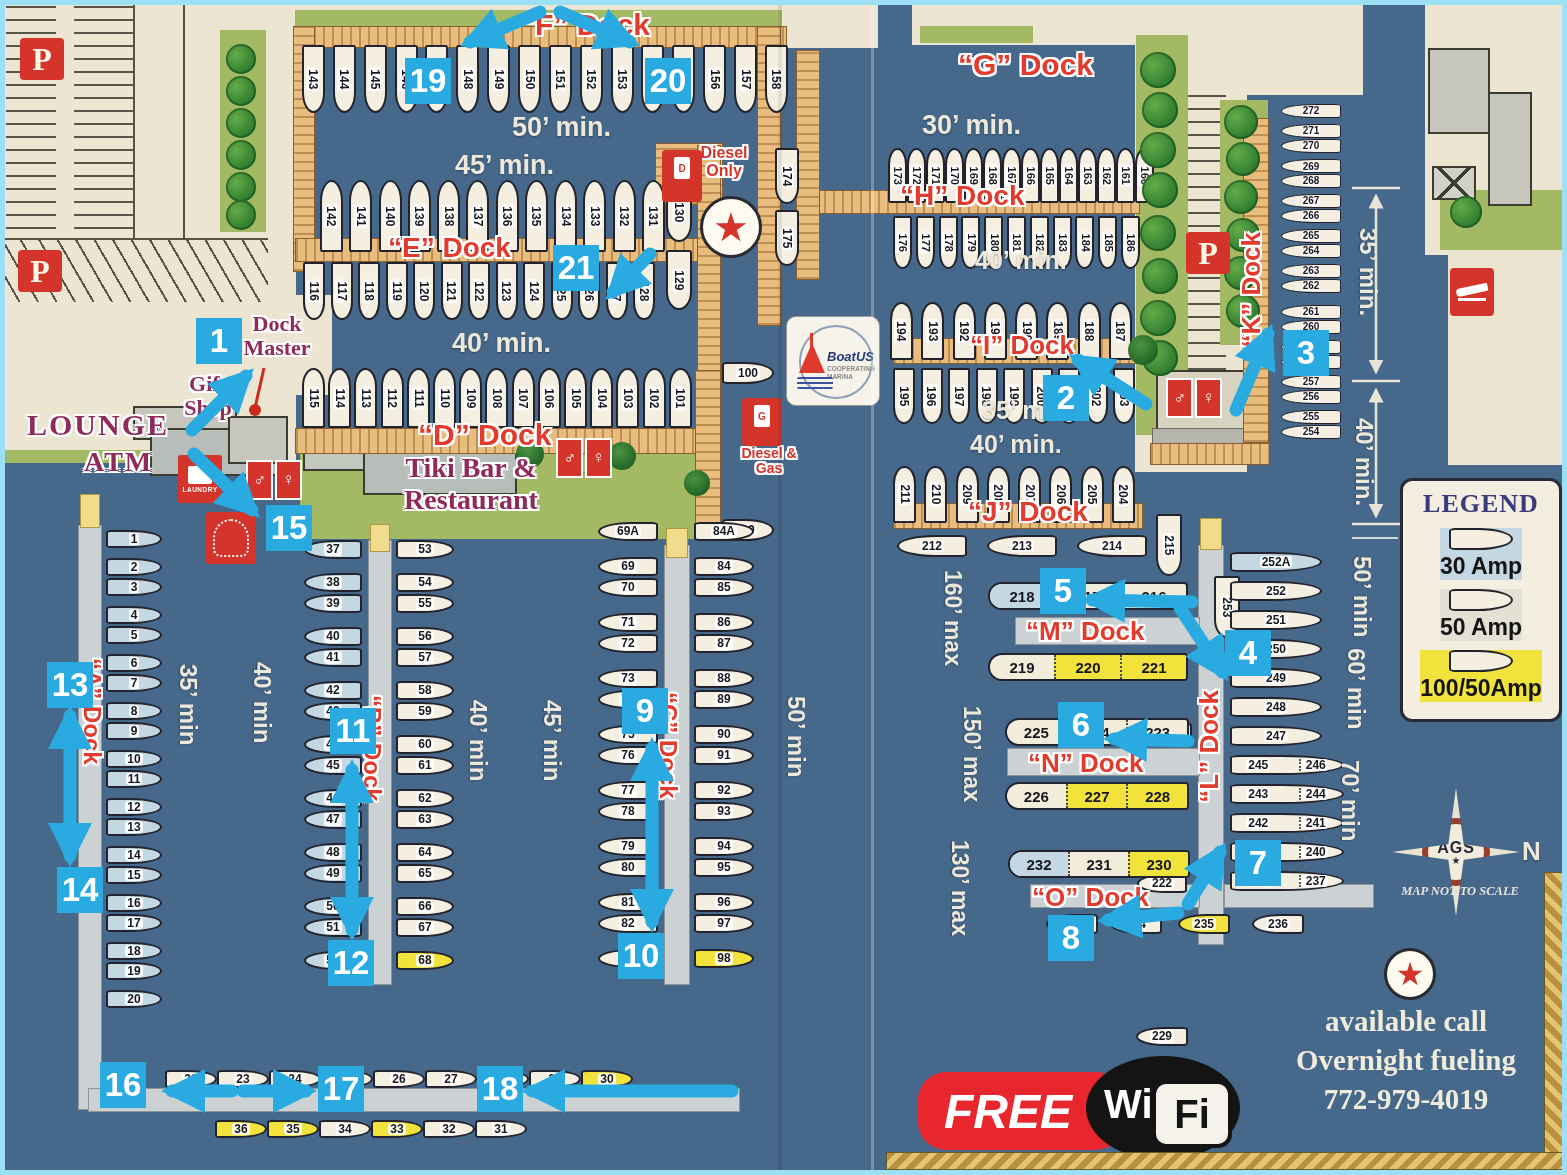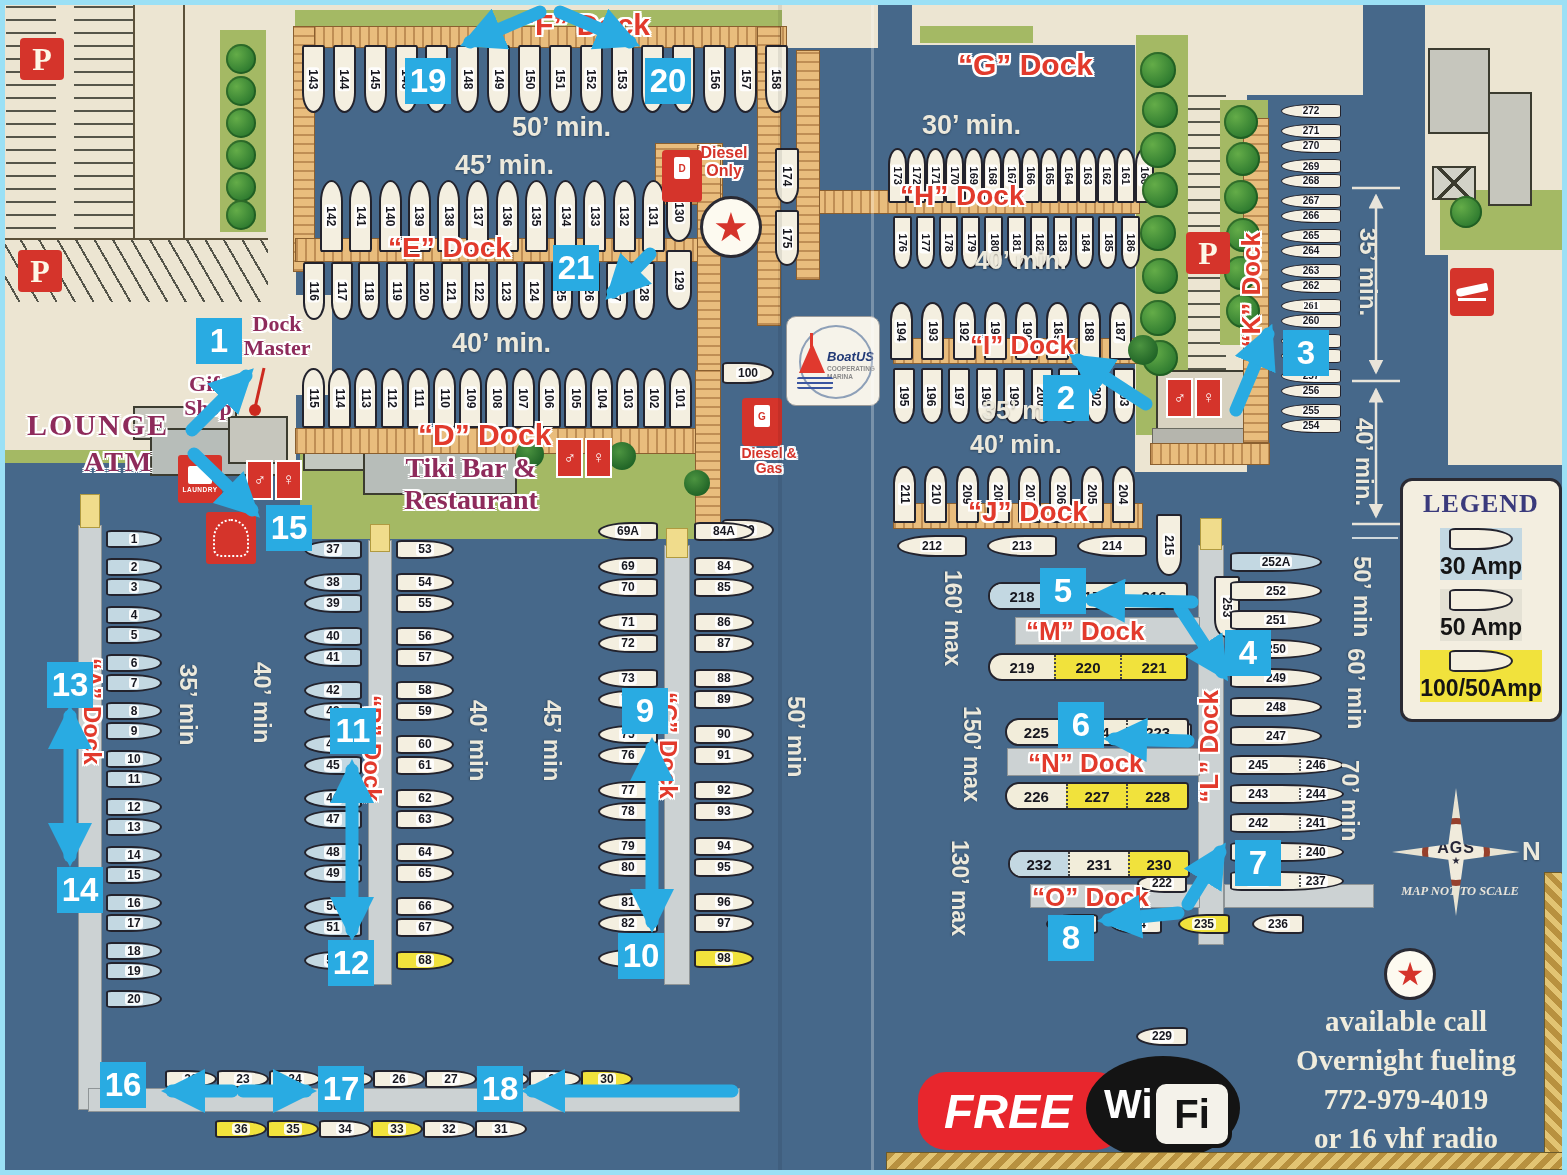--- a/index.html
+++ b/index.html
@@ -610,21 +610,21 @@
       </div>
       <div class="boat bL" style="width:60px;height:14px;border-width:1.5px;">
         <span class="num" style="font-size:10px;padding:0 1px;">264</span>
       </div>
       <div class="boat bL" style="width: 60px; height: 14px; border-width: 1.5px; margin-top: 5px; align-items: center;">
         <span class="num" style="font-size:10px;padding:0 1px;">263</span>
       </div>
       <div class="boat bL" style="width:60px;height:14px;border-width:1.5px;">
         <span class="num" style="font-size:10px;padding:0 1px;">262</span>
       </div>
-      <div class="boat bL" style="width: 60px; height: 14px; border-width: 1.5px; margin-top: 5px; font-family: Liberation Serif, serif;">
+      <div class="boat bL" style="width: 60px; height: 14px; border-width: 1.5px; margin-top: 11px;">
         <span class="num" style="font-size:10px;padding:0 1px;">261</span>
       </div>
       <div class="boat bL" style="width:60px;height:14px;border-width:1.5px;">
         <span class="num" style="font-size:10px;padding:0 1px;">260</span>
       </div>
       <div class="boat bL" style="width: 60px; height: 14px; border-width: 1.5px; margin-top: 5px;">
         <span class="num" style="font-size:10px;padding:0 1px;">259</span>
       </div>
       <div class="boat bL" style="width:60px;height:14px;border-width:1.5px;">
         <span class="num" style="font-size:10px;padding:0 1px;">258</span>
@@ -1217,21 +1217,20 @@
   </div>
   <div class="min-label" style="left:1522px;top:836px;font-size:26px;">N</div>
   <div class="abs" style="left:1392px;top:884px;width:136px;text-align:center;color:#e8e4da;font-family:'Liberation Serif',serif;font-style:italic;font-weight:bold;font-size:12.5px;z-index:4;">MAP NOT TO SCALE</div>
 
 
   <div class="fueltxt" style="left:1256px;top:1002px;width:300px;">
 
   <div>available call</div>
       <div>Overnight fueling</div>
       <div>772-979-4019</div>
-      <div>or 16 vhf radio</div>
     </div>
 
   <div class="wifi-pill" style="left:918px;top:1072px;width:206px;height:78px;">
       <span>FREE</span>
     </div>
   <div class="wifi-cloud" style="left:1086px;top:1056px;width:154px;height:104px;">
     <span style="position:absolute;left:18px;top:26px;font-size:40px;">Wi</span>
   </div>
   <div class="wifi-fi" style="left:1152px;top:1080px;width:72px;height:60px;">
       <span>Fi</span>

